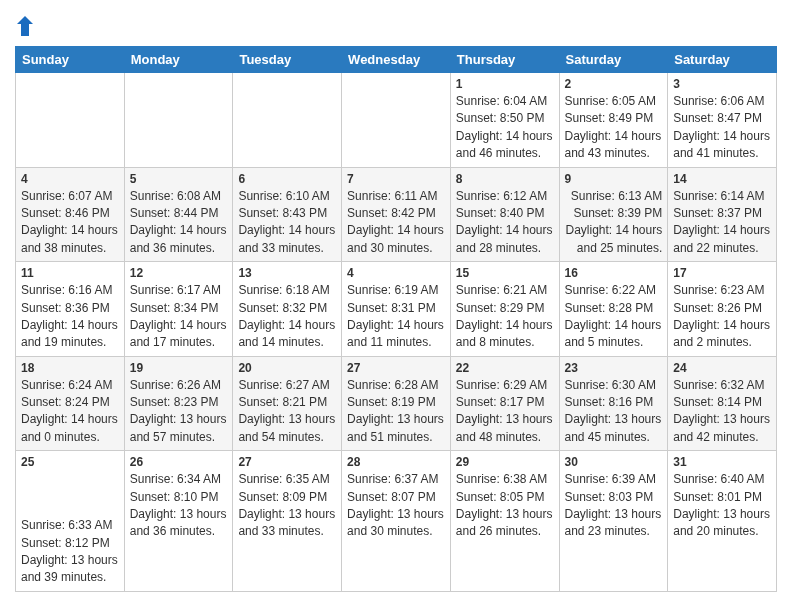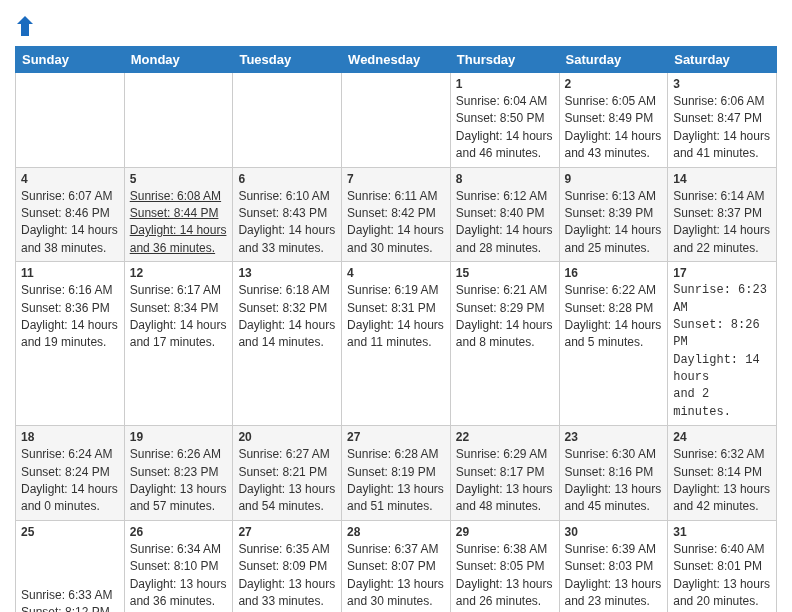--- a/index.html
+++ b/index.html
@@ -161,21 +161,21 @@
         <tr>
           <td>
             <span class="day-num">4</span>
             <div class="day-info" style="white-space: pre-line;">Sunrise: 6:07 AM
 Sunset: 8:46 PM
 Daylight: 14 hours
 and 38 minutes.</div>
           </td>
           <td>
             <span class="day-num">5</span>
-            <div class="day-info" style="white-space: pre-line; text-decoration: underline;">Sunrise: 6:08 AM
+            <div class="day-info" style="white-space: pre-line;">Sunrise: 6:08 AM
 Sunset: 8:44 PM
 Daylight: 14 hours
 and 36 minutes.</div>
           </td>
           <td>
             <span class="day-num">6</span>
             <div class="day-info" style="white-space: pre-line;">Sunrise: 6:10 AM
 Sunset: 8:43 PM
 Daylight: 14 hours
 and 33 minutes.</div>
@@ -189,21 +189,21 @@
           </td>
           <td>
             <span class="day-num">8</span>
             <div class="day-info" style="white-space: pre-line;">Sunrise: 6:12 AM
 Sunset: 8:40 PM
 Daylight: 14 hours
 and 28 minutes.</div>
           </td>
           <td>
             <span class="day-num">9</span>
-            <div class="day-info" style="white-space: pre-line;">Sunrise: 6:13 AM
+            <div class="day-info" style="white-space: pre-line; text-align: right;">Sunrise: 6:13 AM
 Sunset: 8:39 PM
 Daylight: 14 hours
 and 25 minutes.</div>
           </td>
           <td>
             <span class="day-num">14</span>
             <div class="day-info" style="white-space: pre-line;">Sunrise: 6:14 AM
 Sunset: 8:37 PM
 Daylight: 14 hours
 and 22 minutes.</div>
@@ -247,21 +247,21 @@
           </td>
           <td>
             <span class="day-num">16</span>
             <div class="day-info" style="white-space: pre-line;">Sunrise: 6:22 AM
 Sunset: 8:28 PM
 Daylight: 14 hours
 and 5 minutes.</div>
           </td>
           <td>
             <span class="day-num">17</span>
-            <div class="day-info" style="white-space: pre-line; font-family: Liberation Mono, monospace;">Sunrise: 6:23 AM
+            <div class="day-info" style="white-space: pre-line;">Sunrise: 6:23 AM
 Sunset: 8:26 PM
 Daylight: 14 hours
 and 2 minutes.</div>
           </td>
         </tr>
         <tr>
           <td>
             <span class="day-num">18</span>
             <div class="day-info" style="white-space: pre-line;">Sunrise: 6:24 AM
 Sunset: 8:24 PM

